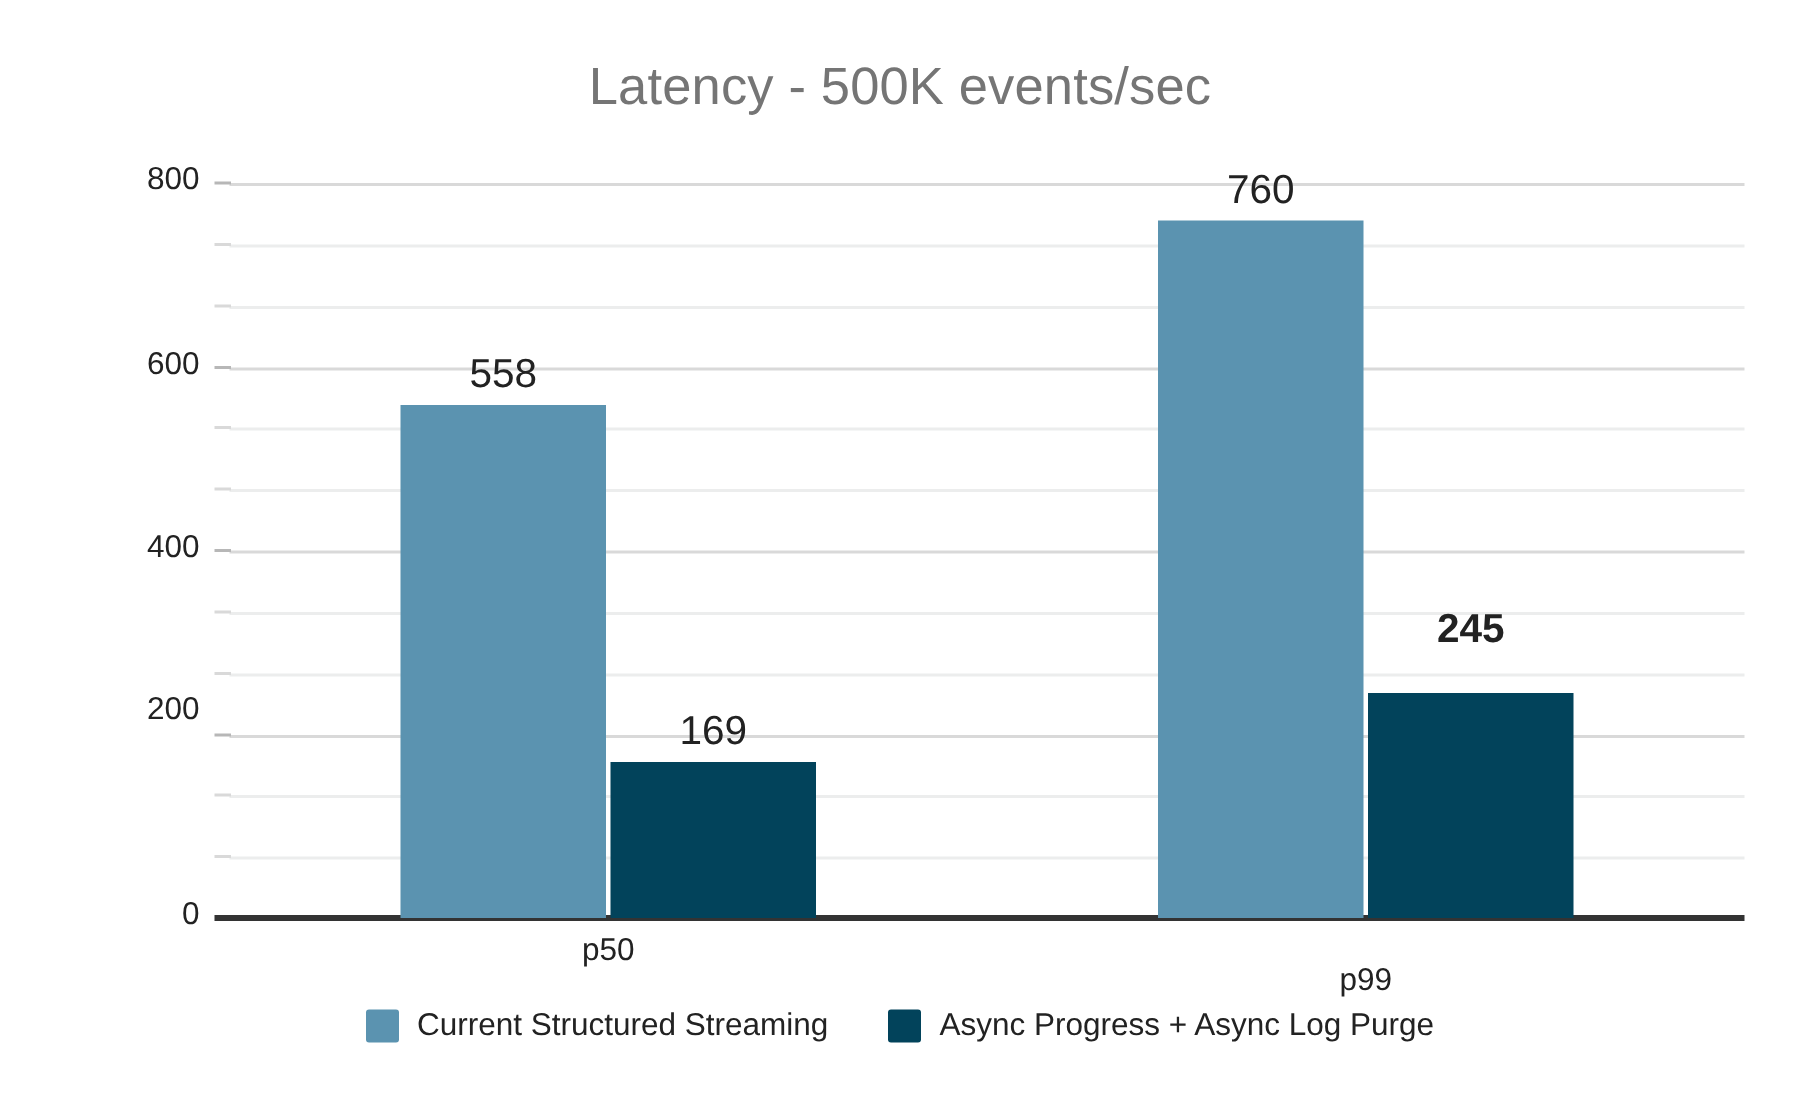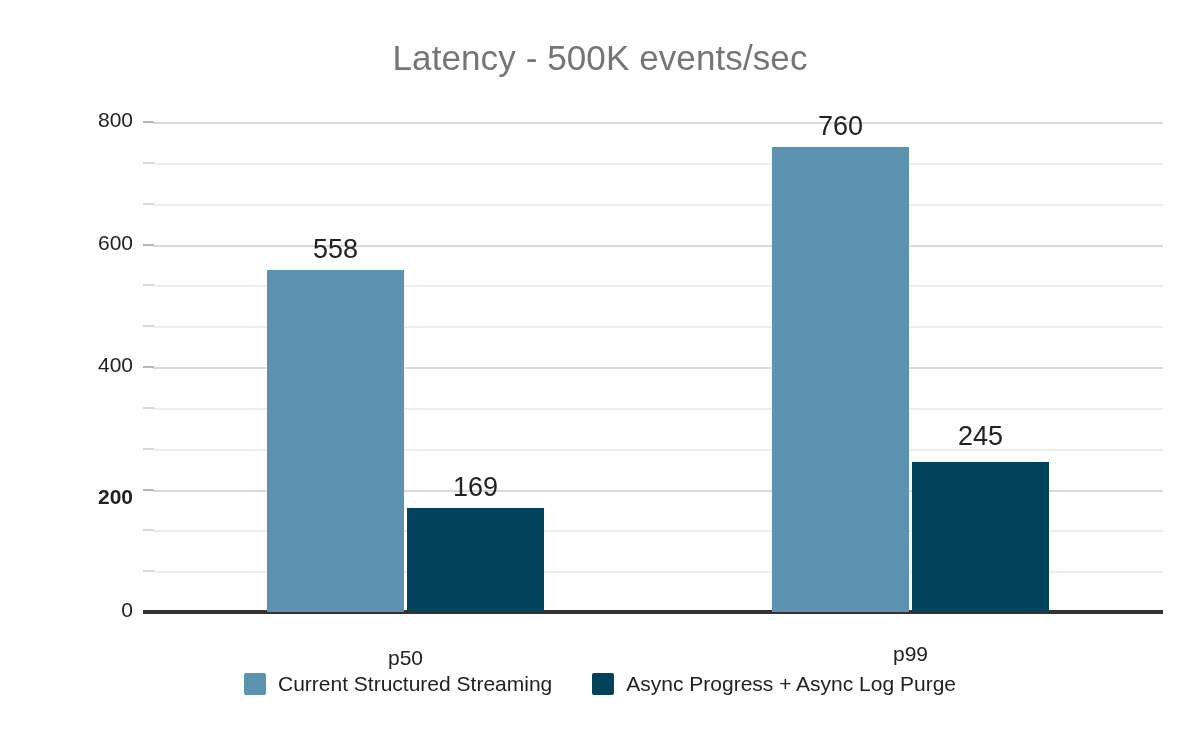--- a/index.html
+++ b/index.html
@@ -160,50 +160,50 @@
       <div class="gridline" style="top: 81.6646px;"></div>
       <div class="gridline" style="top: 40.8354px;"></div>
       <div class="gridline major" style="top: 0px;"></div>
     </div>
 
   <div class="axis-baseline"></div>
 
   <div id="y-axis">
       <div class="y-tick-wrap" style="top: 598px;">0</div>
       <div class="y-tick-mark zero" style="top: 610px;"></div>
-      <div class="y-tick-wrap" style="top: 485px; font-weight: bold;">200</div>
+      <div class="y-tick-wrap" style="top: 461px;">200</div>
       <div class="y-tick-mark major" style="top: 488.5px;"></div>
       <div class="y-tick-wrap" style="top: 353px;">400</div>
       <div class="y-tick-mark major" style="top: 366px;"></div>
       <div class="y-tick-wrap" style="top: 230.5px;">600</div>
       <div class="y-tick-mark major" style="top: 243.5px;"></div>
       <div class="y-tick-wrap" style="top: 108px;">800</div>
       <div class="y-tick-mark major" style="top: 121px;"></div>
       <div class="y-tick-mark" style="top: 570.165px;"></div>
       <div class="y-tick-mark" style="top: 529.335px;"></div>
       <div class="y-tick-mark" style="top: 447.665px;"></div>
       <div class="y-tick-mark" style="top: 406.835px;"></div>
       <div class="y-tick-mark" style="top: 325.165px;"></div>
       <div class="y-tick-mark" style="top: 284.335px;"></div>
       <div class="y-tick-mark" style="top: 202.665px;"></div>
       <div class="y-tick-mark" style="top: 161.835px;"></div>
     </div>
   <div id="x-axis">
-      <div class="x-tick-label" style="left: 345.5px; width: 120px; margin-top: 24px;">p50</div>
+      <div class="x-tick-label" style="left: 345.5px; width: 120px;">p50</div>
       <div class="x-tick-label" style="left: 850.5px; width: 120px; margin-top: 20px;">p99</div>
     </div>
   <div id="bars-layer">
       <div class="bar" title="Current Structured Streaming p50: 558" style="left: 267px; width: 137px; height: 341.775px; top: 270.225px; background: rgb(91, 147, 176); position: absolute;"></div>
       <div class="bar-label" style="left: 267px; width: 137px; top: 234.225px;">558</div>
       <div class="bar" title="Async Progress + Async Log Purge p50: 169" style="left: 407px; width: 137px; height: 103.513px; top: 508.488px; background: rgb(2, 67, 91); position: absolute;"></div>
       <div class="bar-label" style="left: 407px; width: 137px; top: 472.488px;">169</div>
       <div class="bar" title="Current Structured Streaming p99: 760" style="left: 772px; width: 137px; height: 465.5px; top: 146.5px; background: rgb(91, 147, 176); position: absolute;"></div>
       <div class="bar-label" style="left: 772px; width: 137px; top: 110.5px;">760</div>
       <div class="bar" title="Async Progress + Async Log Purge p99: 245" style="left: 912px; width: 137px; height: 150.062px; top: 461.938px; background: rgb(2, 67, 91); position: absolute;"></div>
-      <div class="bar-label" style="left: 912px; width: 137px; top: 421px;">245</div>
+      <div class="bar-label" style="left: 912px; width: 137px; top: 404px; font-weight: bold;">245</div>
     </div>
 
   <div id="legend">
       <div class="legend-item">
         <span class="legend-swatch" style="background: rgb(91, 147, 176);"></span>
         <span class="legend-text">Current Structured Streaming</span>
       </div>
       <div class="legend-item">
         <span class="legend-swatch" style="background: rgb(2, 67, 91);"></span>
         <span class="legend-text">Async Progress + Async Log Purge</span>

